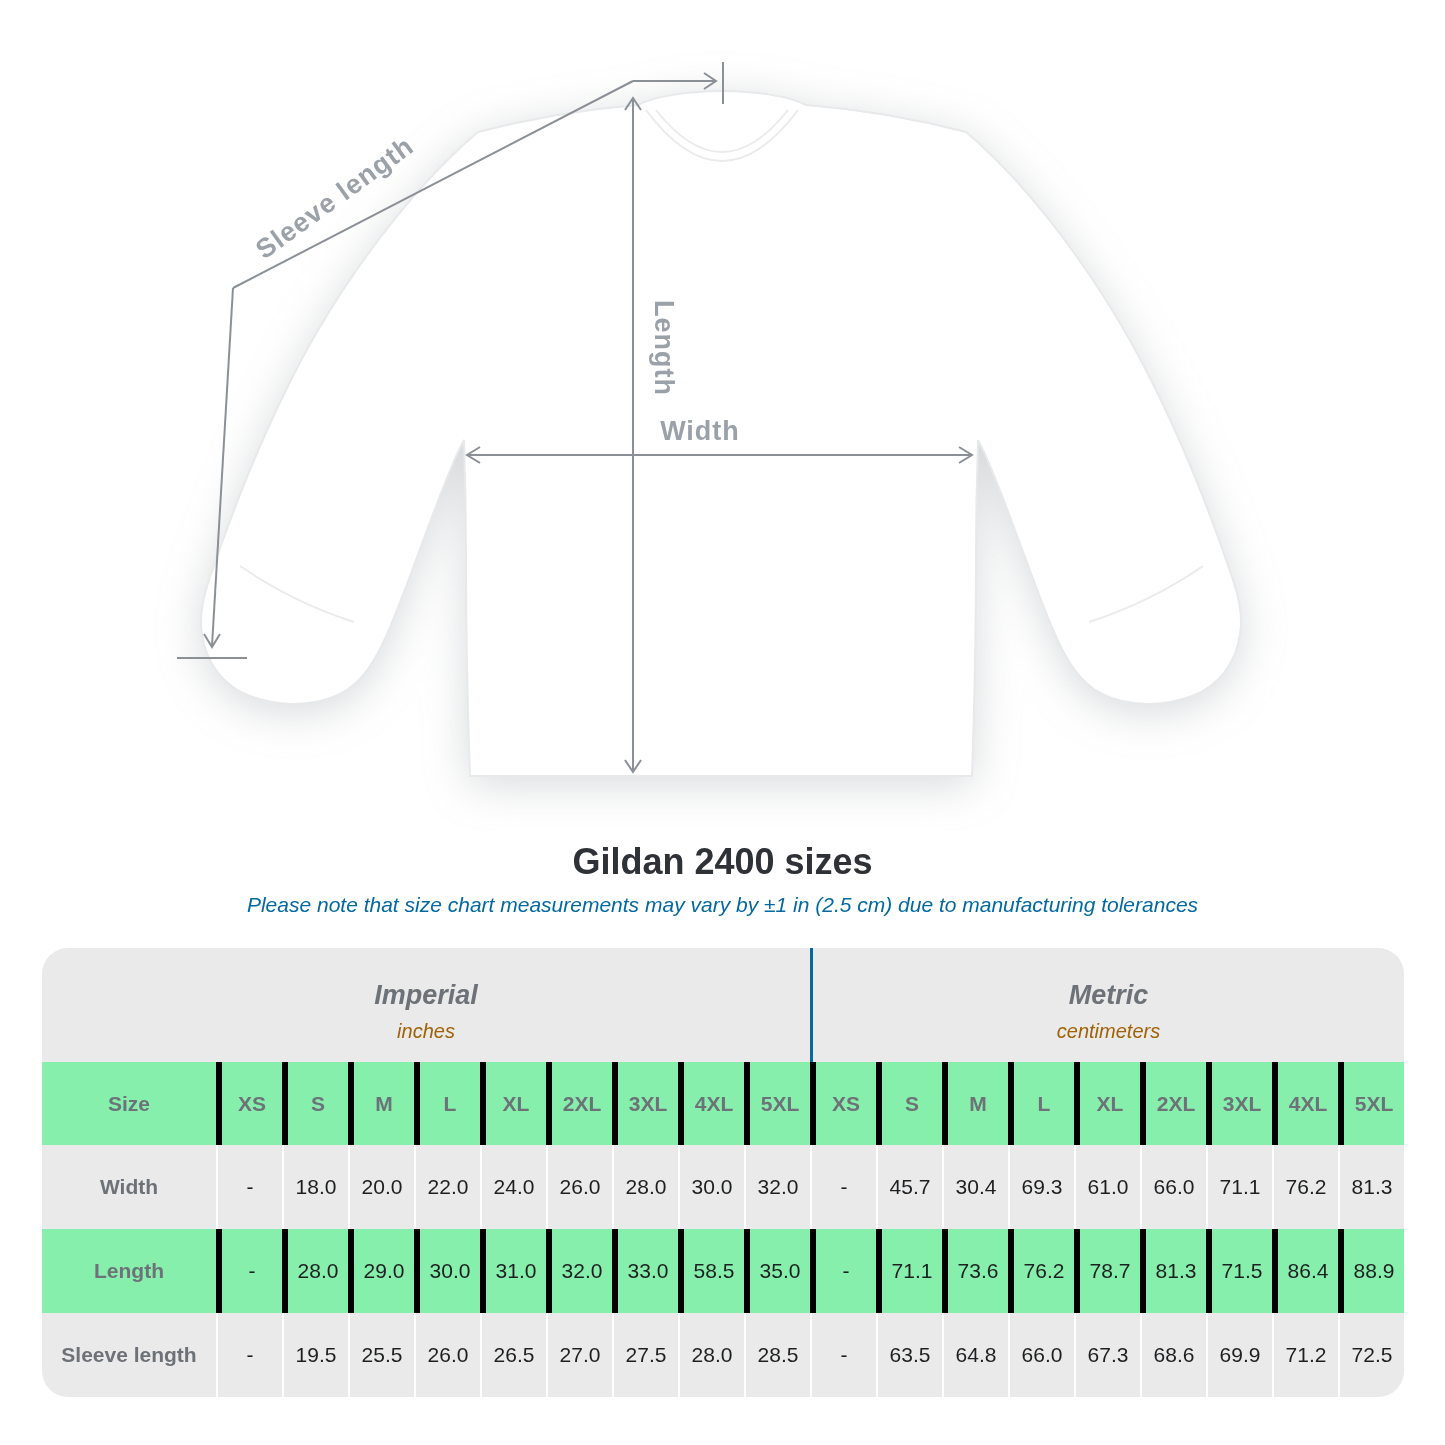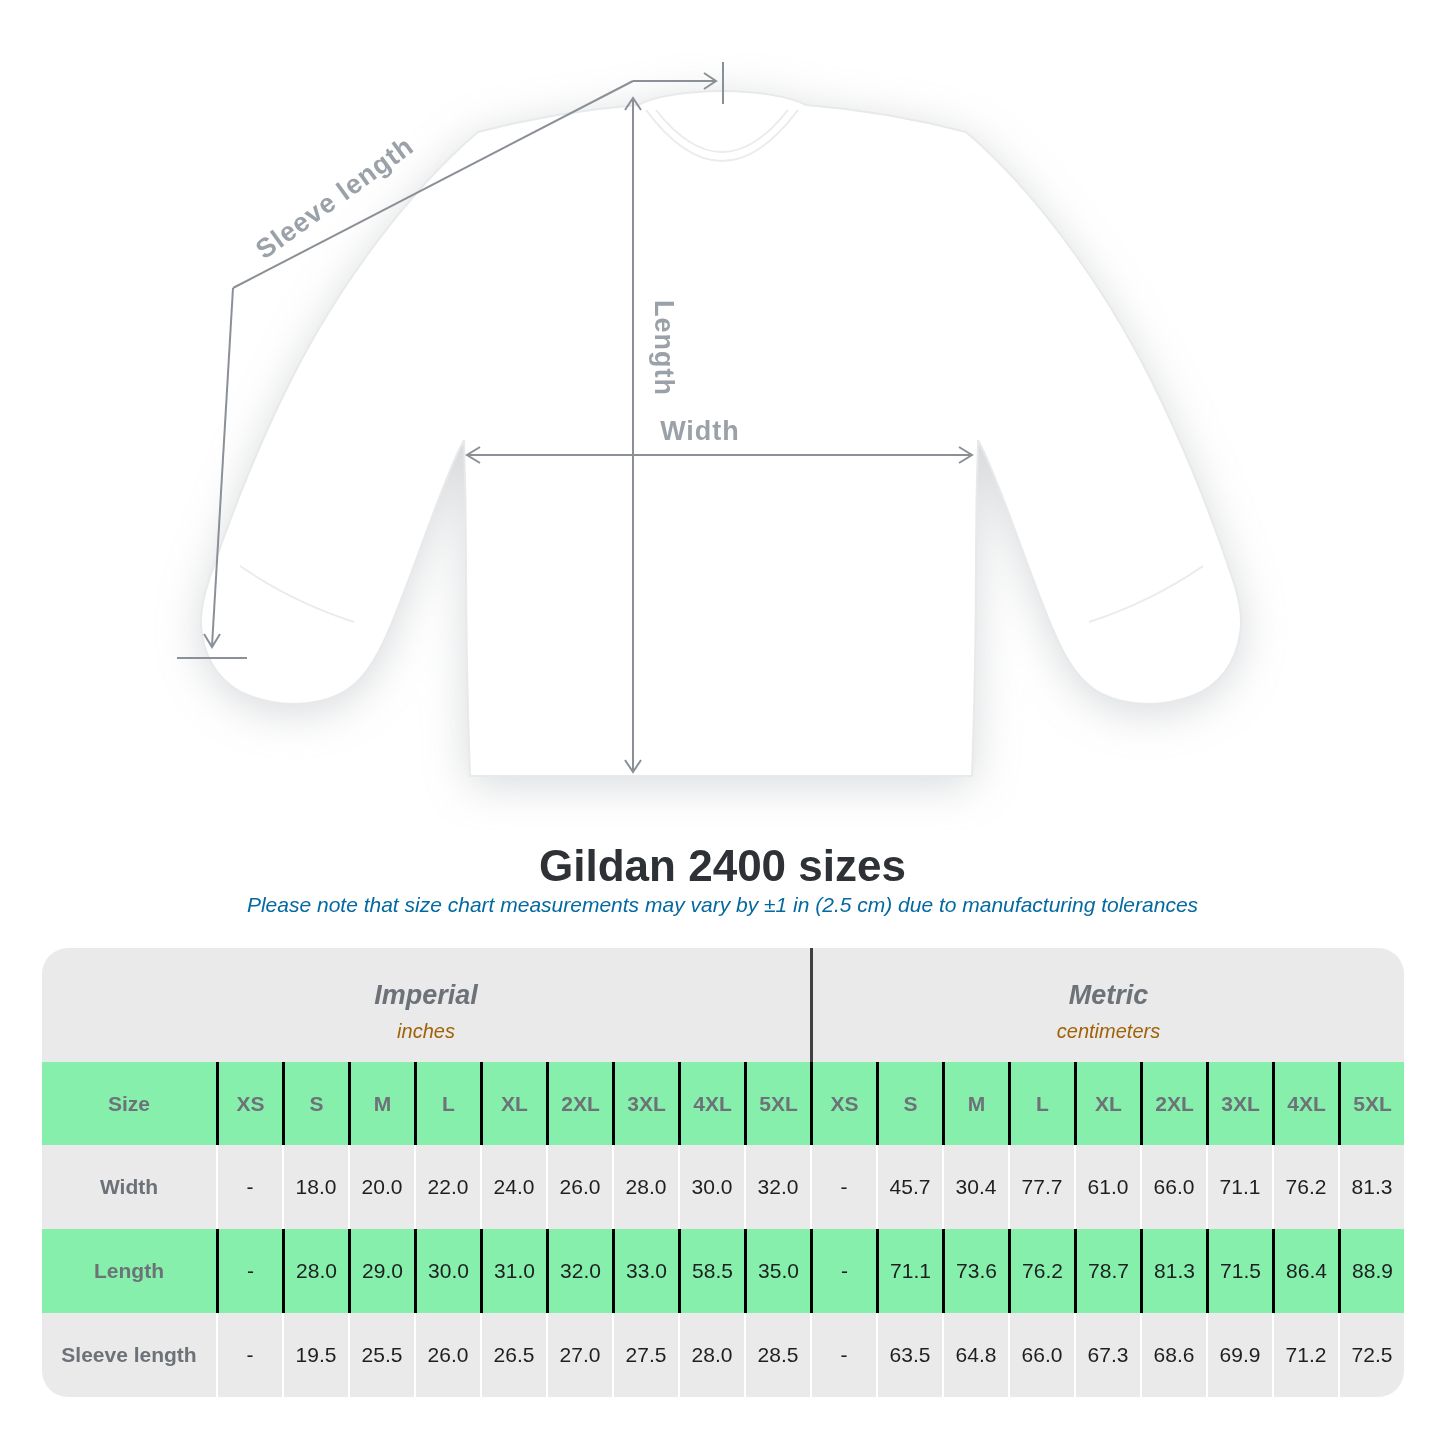--- a/index.html
+++ b/index.html
@@ -10,46 +10,46 @@
   
   #diagram{position:absolute;left:0;top:0;}
   .shirt{fill:#ffffff;stroke:#e7e9eb;stroke-width:2;}
   .shirt-detail{fill:none;stroke:#e9ebed;stroke-width:2;}
   .shadowed{filter:drop-shadow(0 8px 22px rgba(125,131,139,0.30));}
   .mline{fill:none;stroke:#8a9096;stroke-width:2;}
   .mlabel{fill:#9ba1a8;font-weight:bold;font-size:27px;font-family:"Liberation Sans",sans-serif;letter-spacing:1px;}
   
   #title{
     position:absolute;left:0;top:841px;width:1445px;text-align:center;
-    font-size:44px;font-weight:bold;color:#2e3136;
+    font-size:36px;font-weight:bold;color:#2e3136;
   }
   #subtitle{
     position:absolute;left:0;top:893px;width:1445px;text-align:center;
     font-size:21px;font-style:italic;color:#0369a1;
   }
   
   #table-grid{
     position:absolute;left:42px;top:948px;width:1362px;
     display:grid;
     grid-template-columns:174px repeat(18,1fr);
     grid-template-rows:114px 83px 84px 84px 84px;
     border-radius:26px;overflow:hidden;
     background:#ffffff;
   }
   .cell{display:flex;align-items:center;justify-content:center;min-width:0;}
   .band{background:#eaeaea;flex-direction:column;gap:9px;padding-top:12px;}
   .band-imperial{grid-column:1 / 11;}
-  .band-metric{grid-column:11 / 20;border-left:3px solid #404040;}
+  .band-metric{grid-column:11 / 20;border-left:3px solid #0369a1;}
   .band-name{font-size:27px;font-weight:bold;font-style:italic;color:#6d7278;}
   .band-unit{font-size:20px;font-style:italic;color:#a16207;}
   .white{background:#86efac;}
   .gray{background:#eaeaea;}
   .hdr{font-size:21px;font-weight:bold;color:#6d7278;}
   .val{font-size:21px;color:#1d1f21;}
-  .sep-g{border-left:3px solid #000000;}
+  .sep-g{border-left:6px solid #000000;}
   .sep-w{border-left:2px solid #ffffff;}
 </style>
 </head>
 <body>
 
 <svg id="diagram" width="1445" height="830" viewBox="0 0 1445 830">
 
   <g class="shadowed">
     <path class="shirt" d="
       M 478 132
@@ -149,21 +149,21 @@
     <div class="cell gray val sep-w">20.0</div>
     <div class="cell gray val sep-w">22.0</div>
     <div class="cell gray val sep-w">24.0</div>
     <div class="cell gray val sep-w">26.0</div>
     <div class="cell gray val sep-w">28.0</div>
     <div class="cell gray val sep-w">30.0</div>
     <div class="cell gray val sep-w">32.0</div>
     <div class="cell gray val sep-w">-</div>
     <div class="cell gray val sep-w">45.7</div>
     <div class="cell gray val sep-w">30.4</div>
-    <div class="cell gray val sep-w">77.7</div>
+    <div class="cell gray val sep-w">69.3</div>
     <div class="cell gray val sep-w">61.0</div>
     <div class="cell gray val sep-w">66.0</div>
     <div class="cell gray val sep-w">71.1</div>
     <div class="cell gray val sep-w">76.2</div>
     <div class="cell gray val sep-w">81.3</div>
     <div class="cell white hdr">Length</div>
     <div class="cell white val sep-g">-</div>
     <div class="cell white val sep-g">28.0</div>
     <div class="cell white val sep-g">29.0</div>
     <div class="cell white val sep-g">30.0</div>

